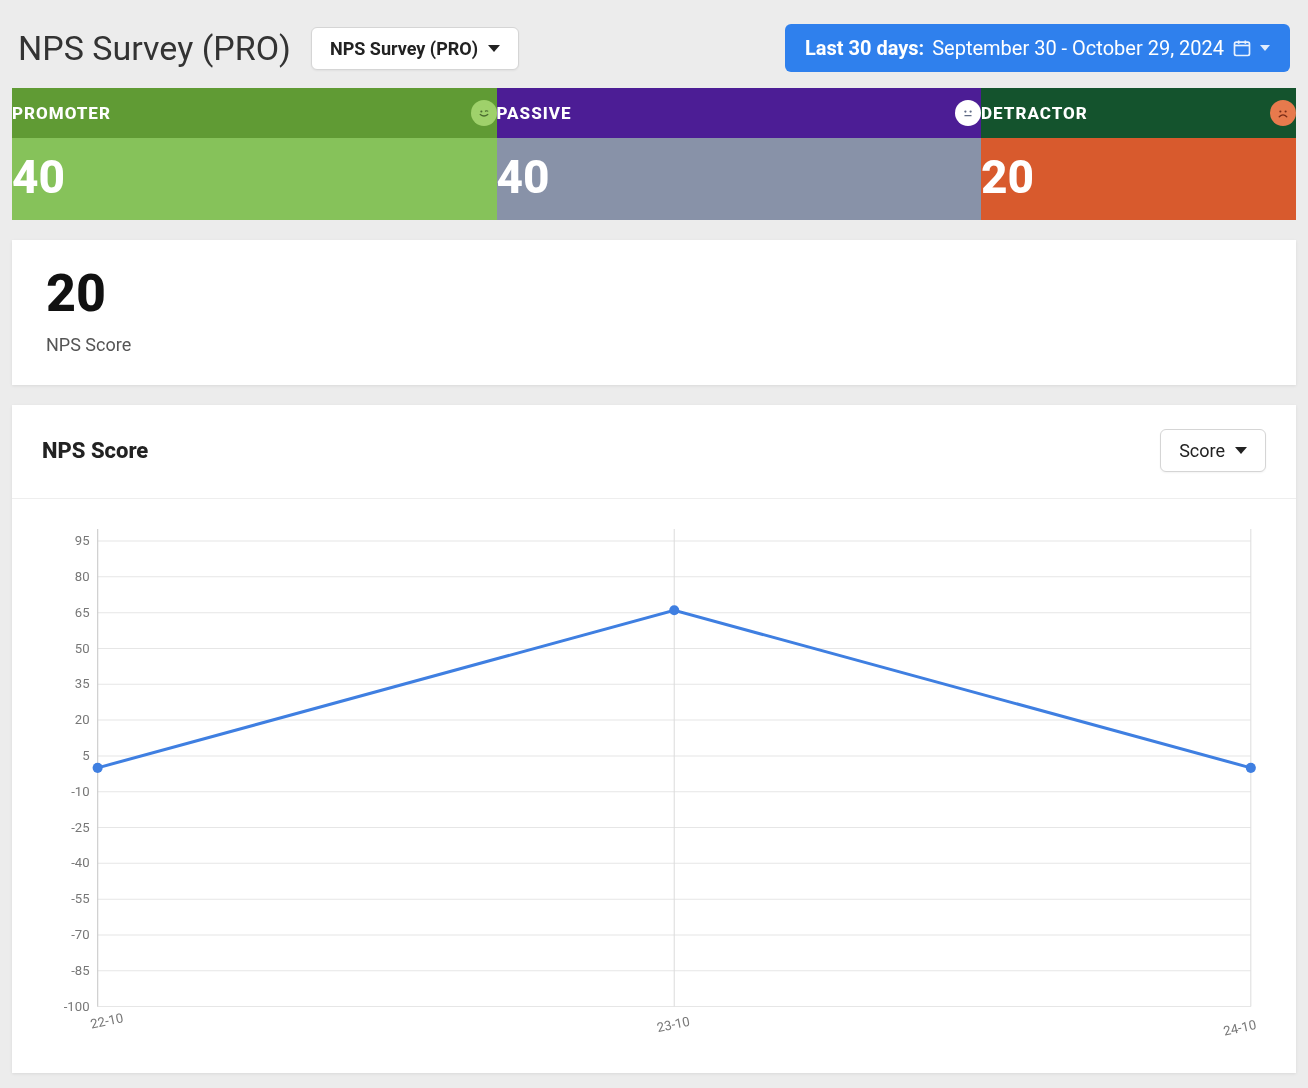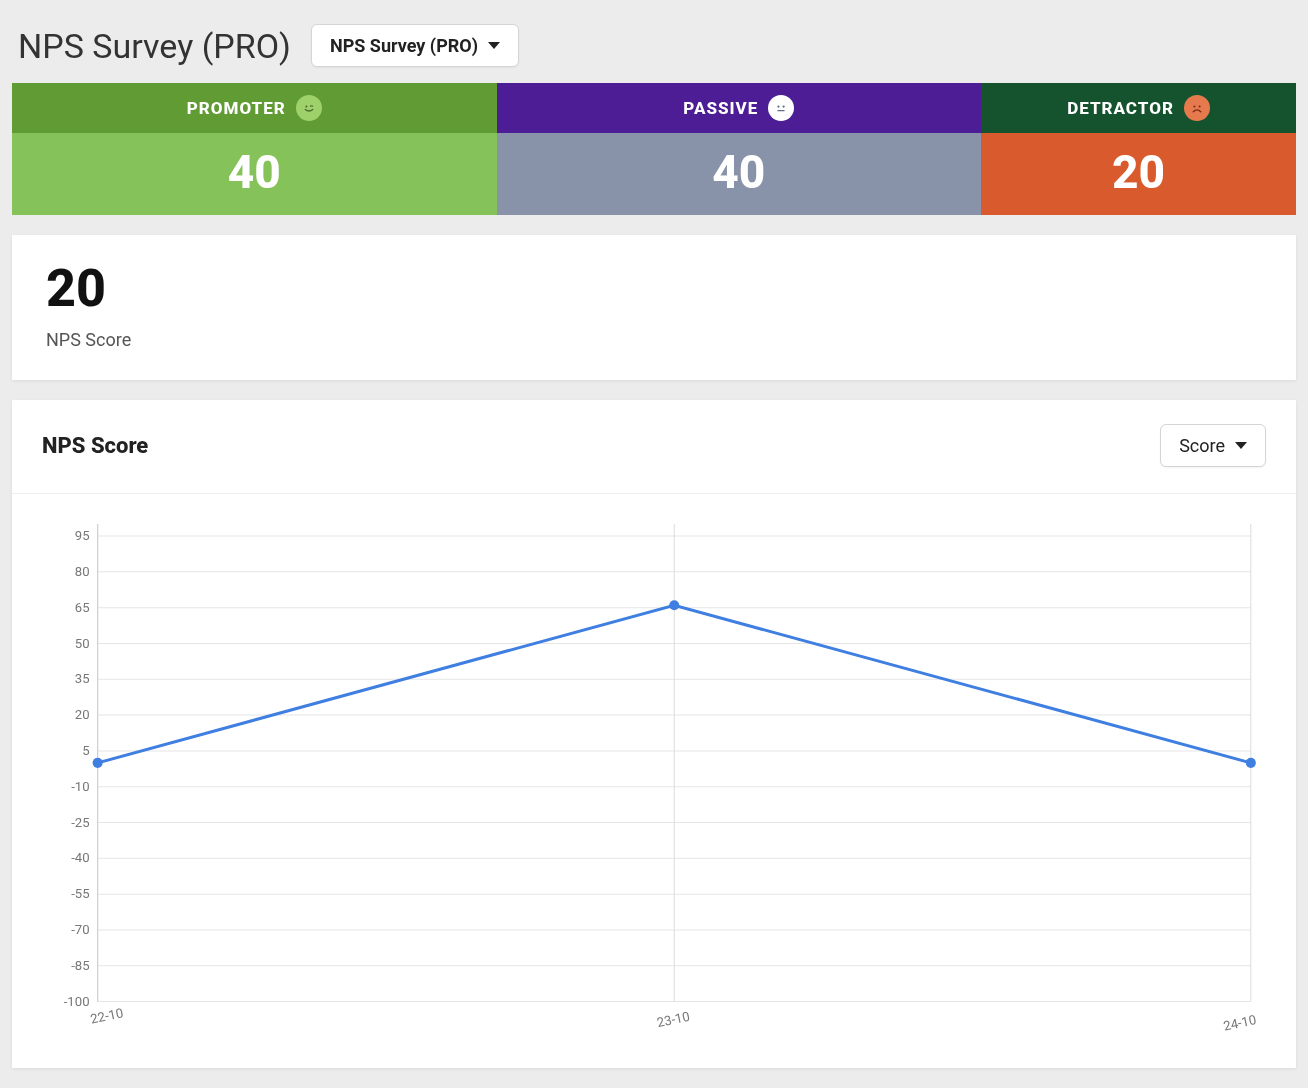--- a/index.html
+++ b/index.html
@@ -68,31 +68,30 @@
 
   
   .nps-tiles { display: flex; width: 100%; }
   .tile { flex: 1; color: #fff; }
   .tile.promoter  { flex: 2; }
   .tile.passive   { flex: 2; }
   .tile.detractor { flex: 1.3; }
   .tile-head {
     display: flex;
     align-items: center;
-    justify-content: center;
+    justify-content: space-between;
     gap: 10px;
     font-weight: 800;
     letter-spacing: 1px;
     font-size: 17px;
     padding: 12px 0;
   }
   .tile-value {
     font-size: 46px;
     font-weight: 800;
-    text-align: center;
     padding: 12px 0 16px 0;
   }
   .tile.promoter  .tile-head  { background: #609b34; }
   .tile.promoter  .tile-value { background: #86c25a; }
   .tile.passive   .tile-head  { background: #4c1d95; }
   .tile.passive   .tile-value { background: #8892a8; }
   .tile.detractor .tile-head  { background: #14532d; }
   .tile.detractor .tile-value { background: #d85a2d; }
   .face {
     width: 26px; height: 26px; border-radius: 50%;
@@ -172,20 +171,33 @@
   <div class="header">
     <div class="page-title">NPS Survey (PRO)</div>
 
     <div class="form-select">
       <span>NPS Survey (PRO)</span>
       <span class="caret-down"></span>
     </div>
 
     <div class="header-spacer"></div>
 
+    <div class="date-range">
+      <span class="prefix">Last 30 days:</span>
+      <span class="range">September 30 - October 29, 2024</span>
+      <span class="calendar-icon">
+        <svg viewBox="0 0 24 24" fill="none" stroke="white" stroke-width="2">
+          <rect x="3" y="5" width="18" height="16" rx="2"></rect>
+          <line x1="3" y1="9" x2="21" y2="9"></line>
+          <line x1="8" y1="3" x2="8" y2="7"></line>
+          <line x1="16" y1="3" x2="16" y2="7"></line>
+        </svg>
+      </span>
+      <span class="caret-down small"></span>
+    </div>
   </div>
 
   <div class="nps-tiles">
     <div class="tile promoter">
       <div class="tile-head">
         <span>PROMOTER</span>
         <span class="face promoter">
           <svg viewBox="0 0 24 24">
               <circle cx="12" cy="12" r="11" fill="#9fd16b"></circle>
               <circle cx="8.5" cy="10" r="1.4" fill="#4a6b2f"></circle>

